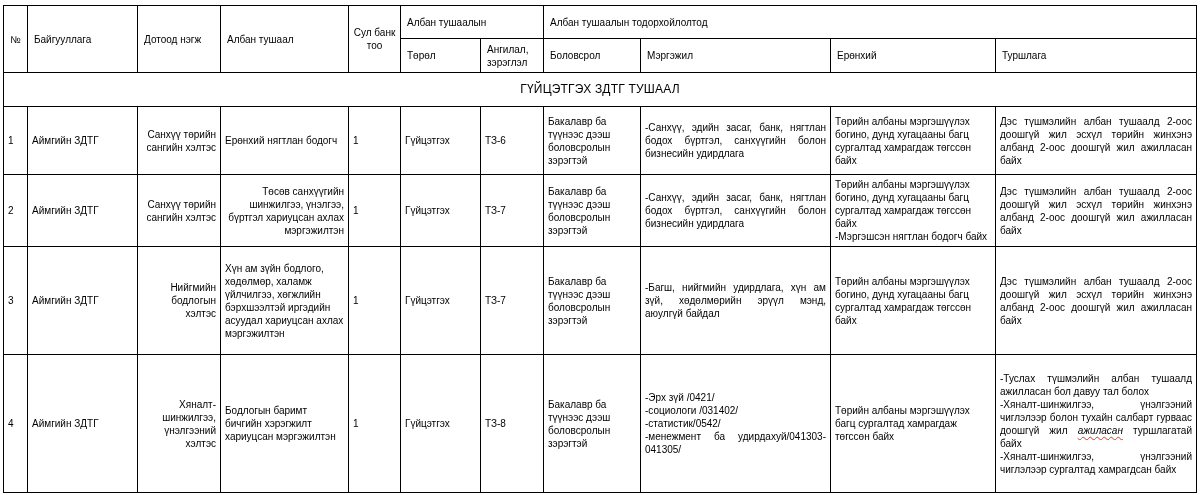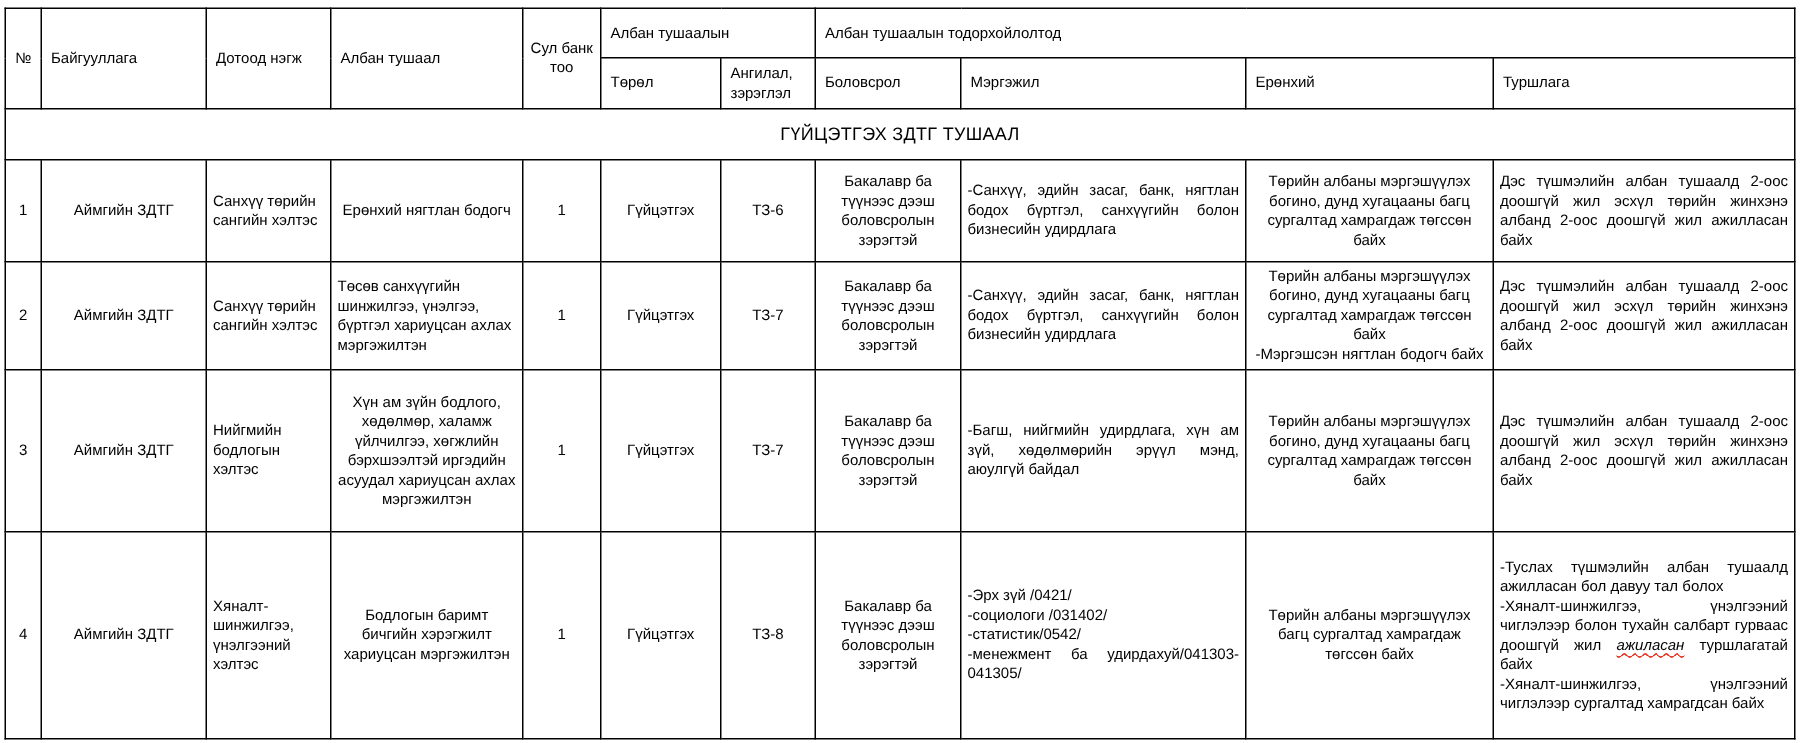--- a/index.html
+++ b/index.html
@@ -28,22 +28,22 @@
     line-height: 13px;
     font-weight: normal;
     color: #000000;
     vertical-align: middle;
     padding: 1px 4px;
     overflow: hidden;
     word-wrap: break-word;
   }
   .vac th { text-align: left; padding: 1px 6px; }
   .vac th.c { text-align: center; padding: 1px 2px; }
-  .c   { text-align: center; }
-  .l   { text-align: left; }
+  .c   { text-align: left; }
+  .l   { text-align: right; }
   .j   { text-align: justify; }
   .pre { white-space: pre-line; margin-top: 20px; }
   td.section {
     text-align: center;
     font-size: 12px;
     letter-spacing: 0.2px;
   }
   .sq {
     text-decoration: underline;
     text-decoration-style: wavy;

